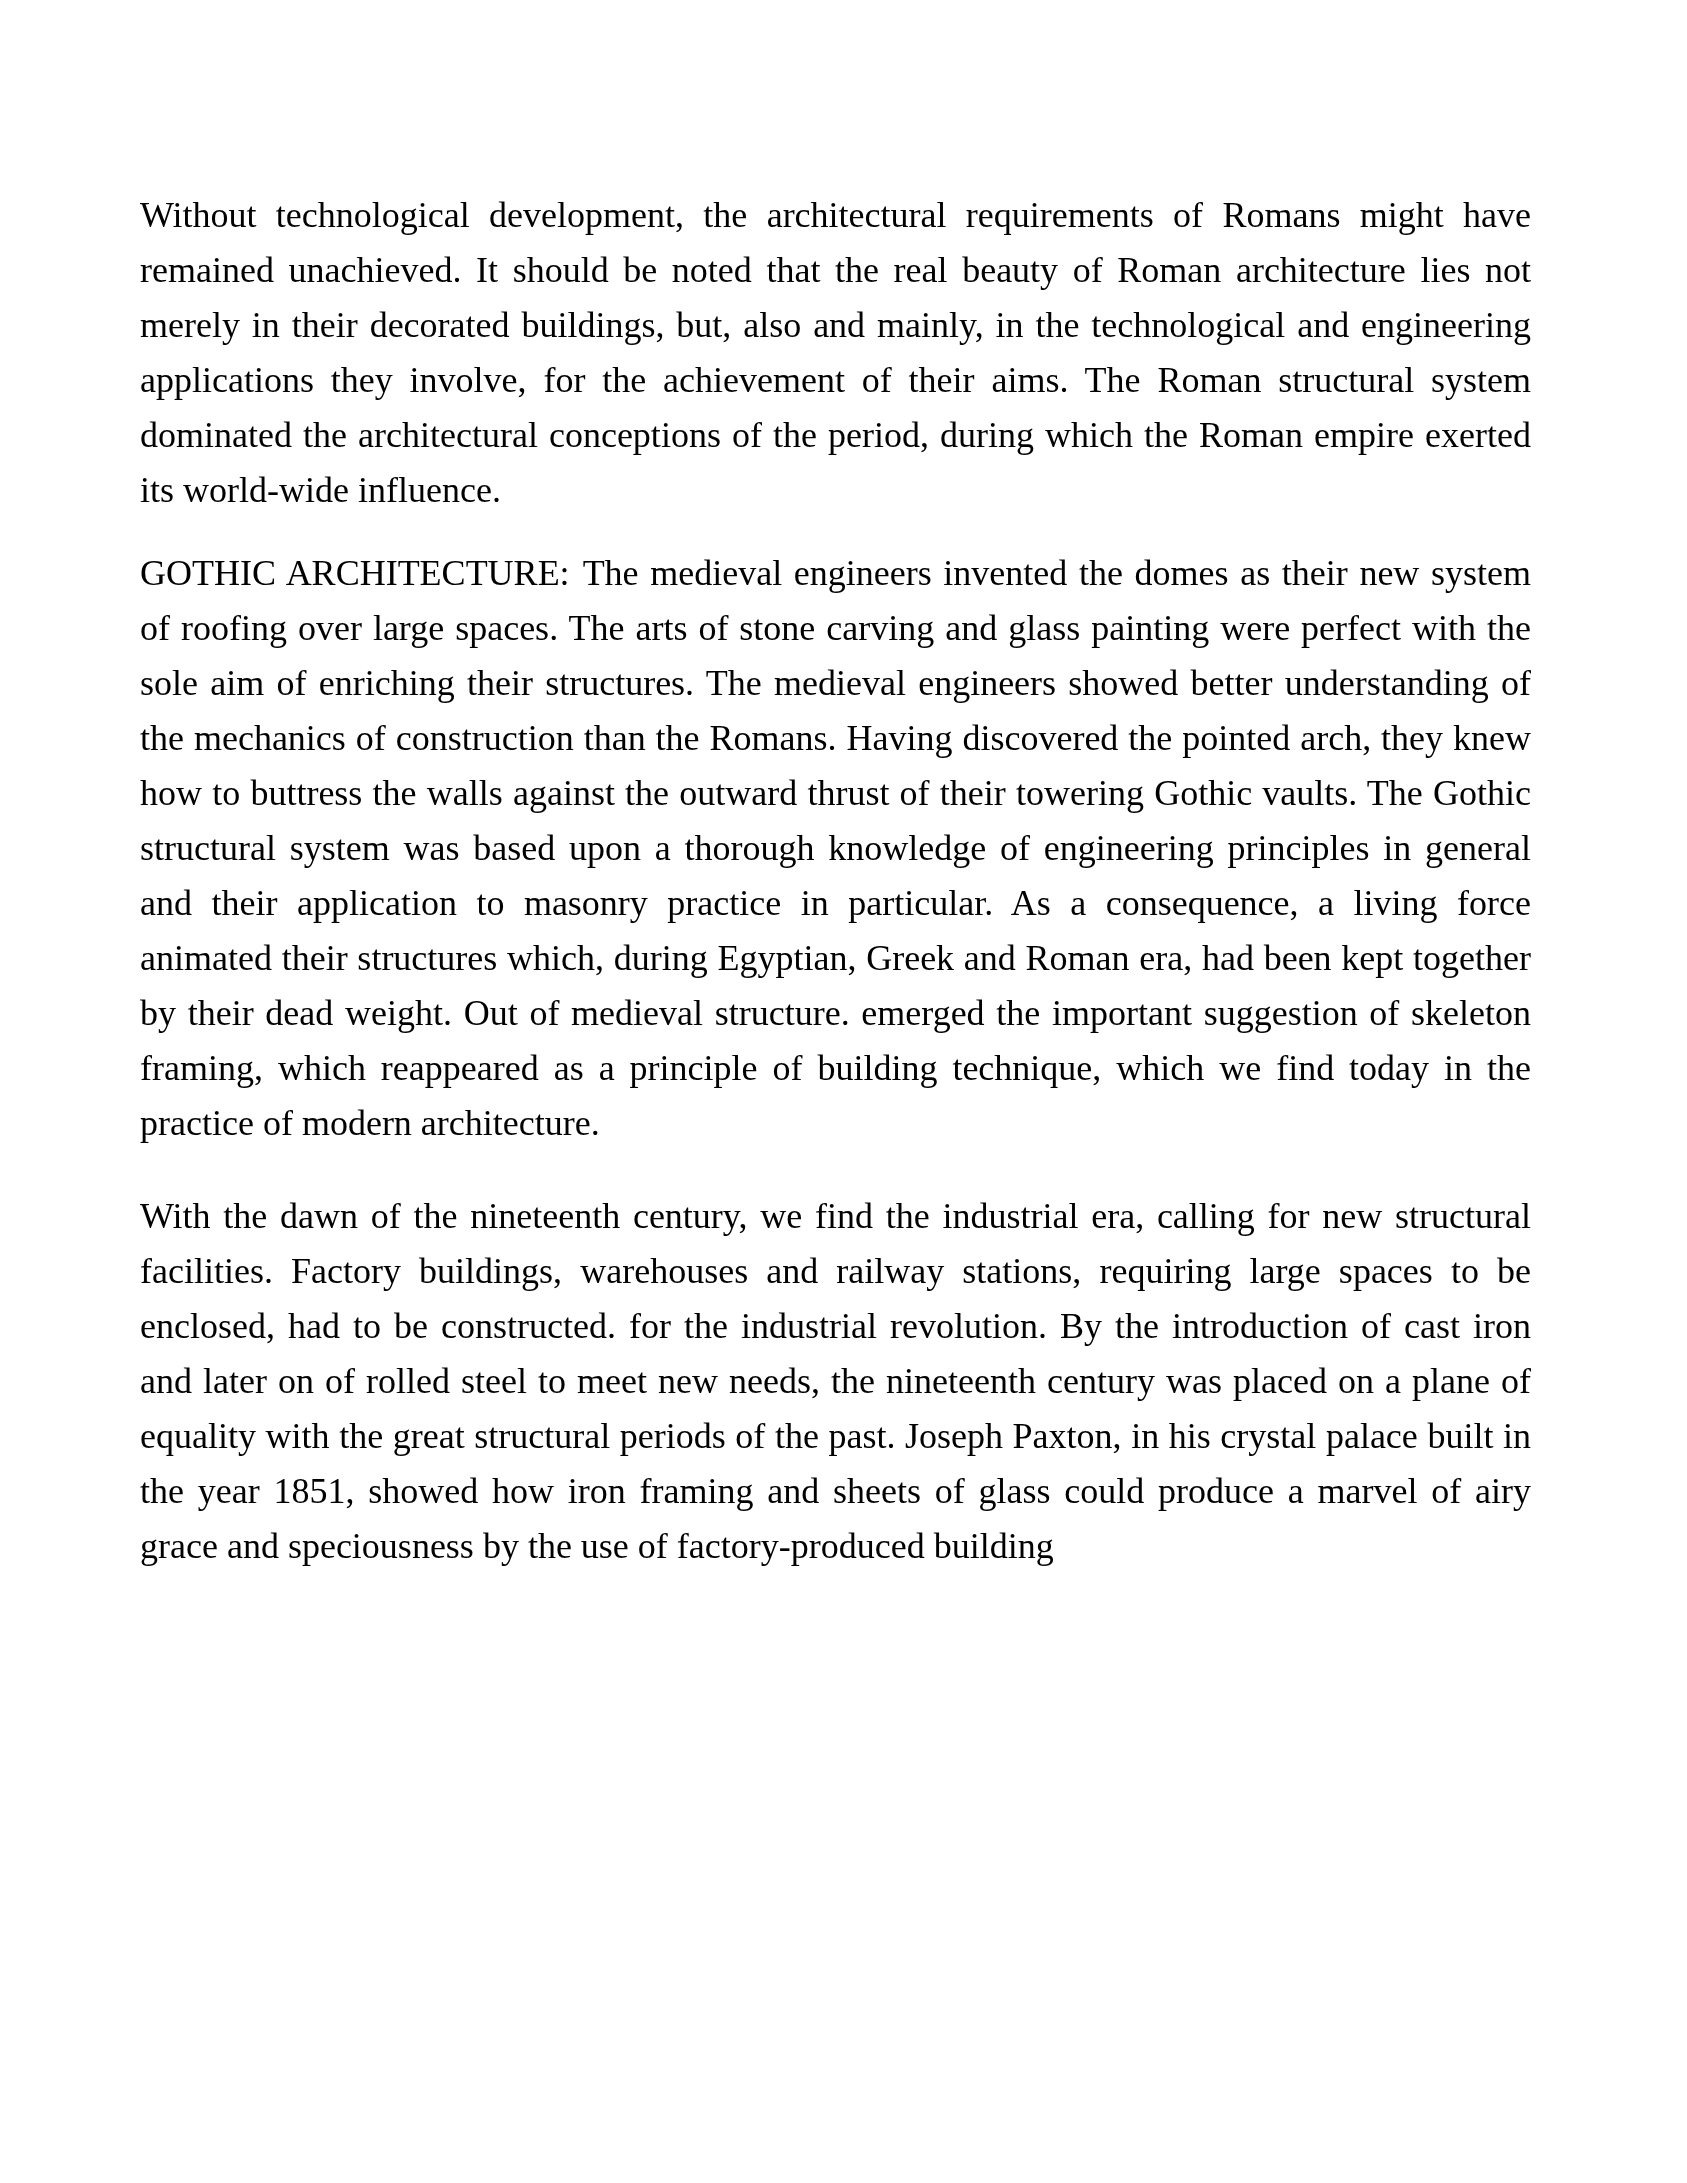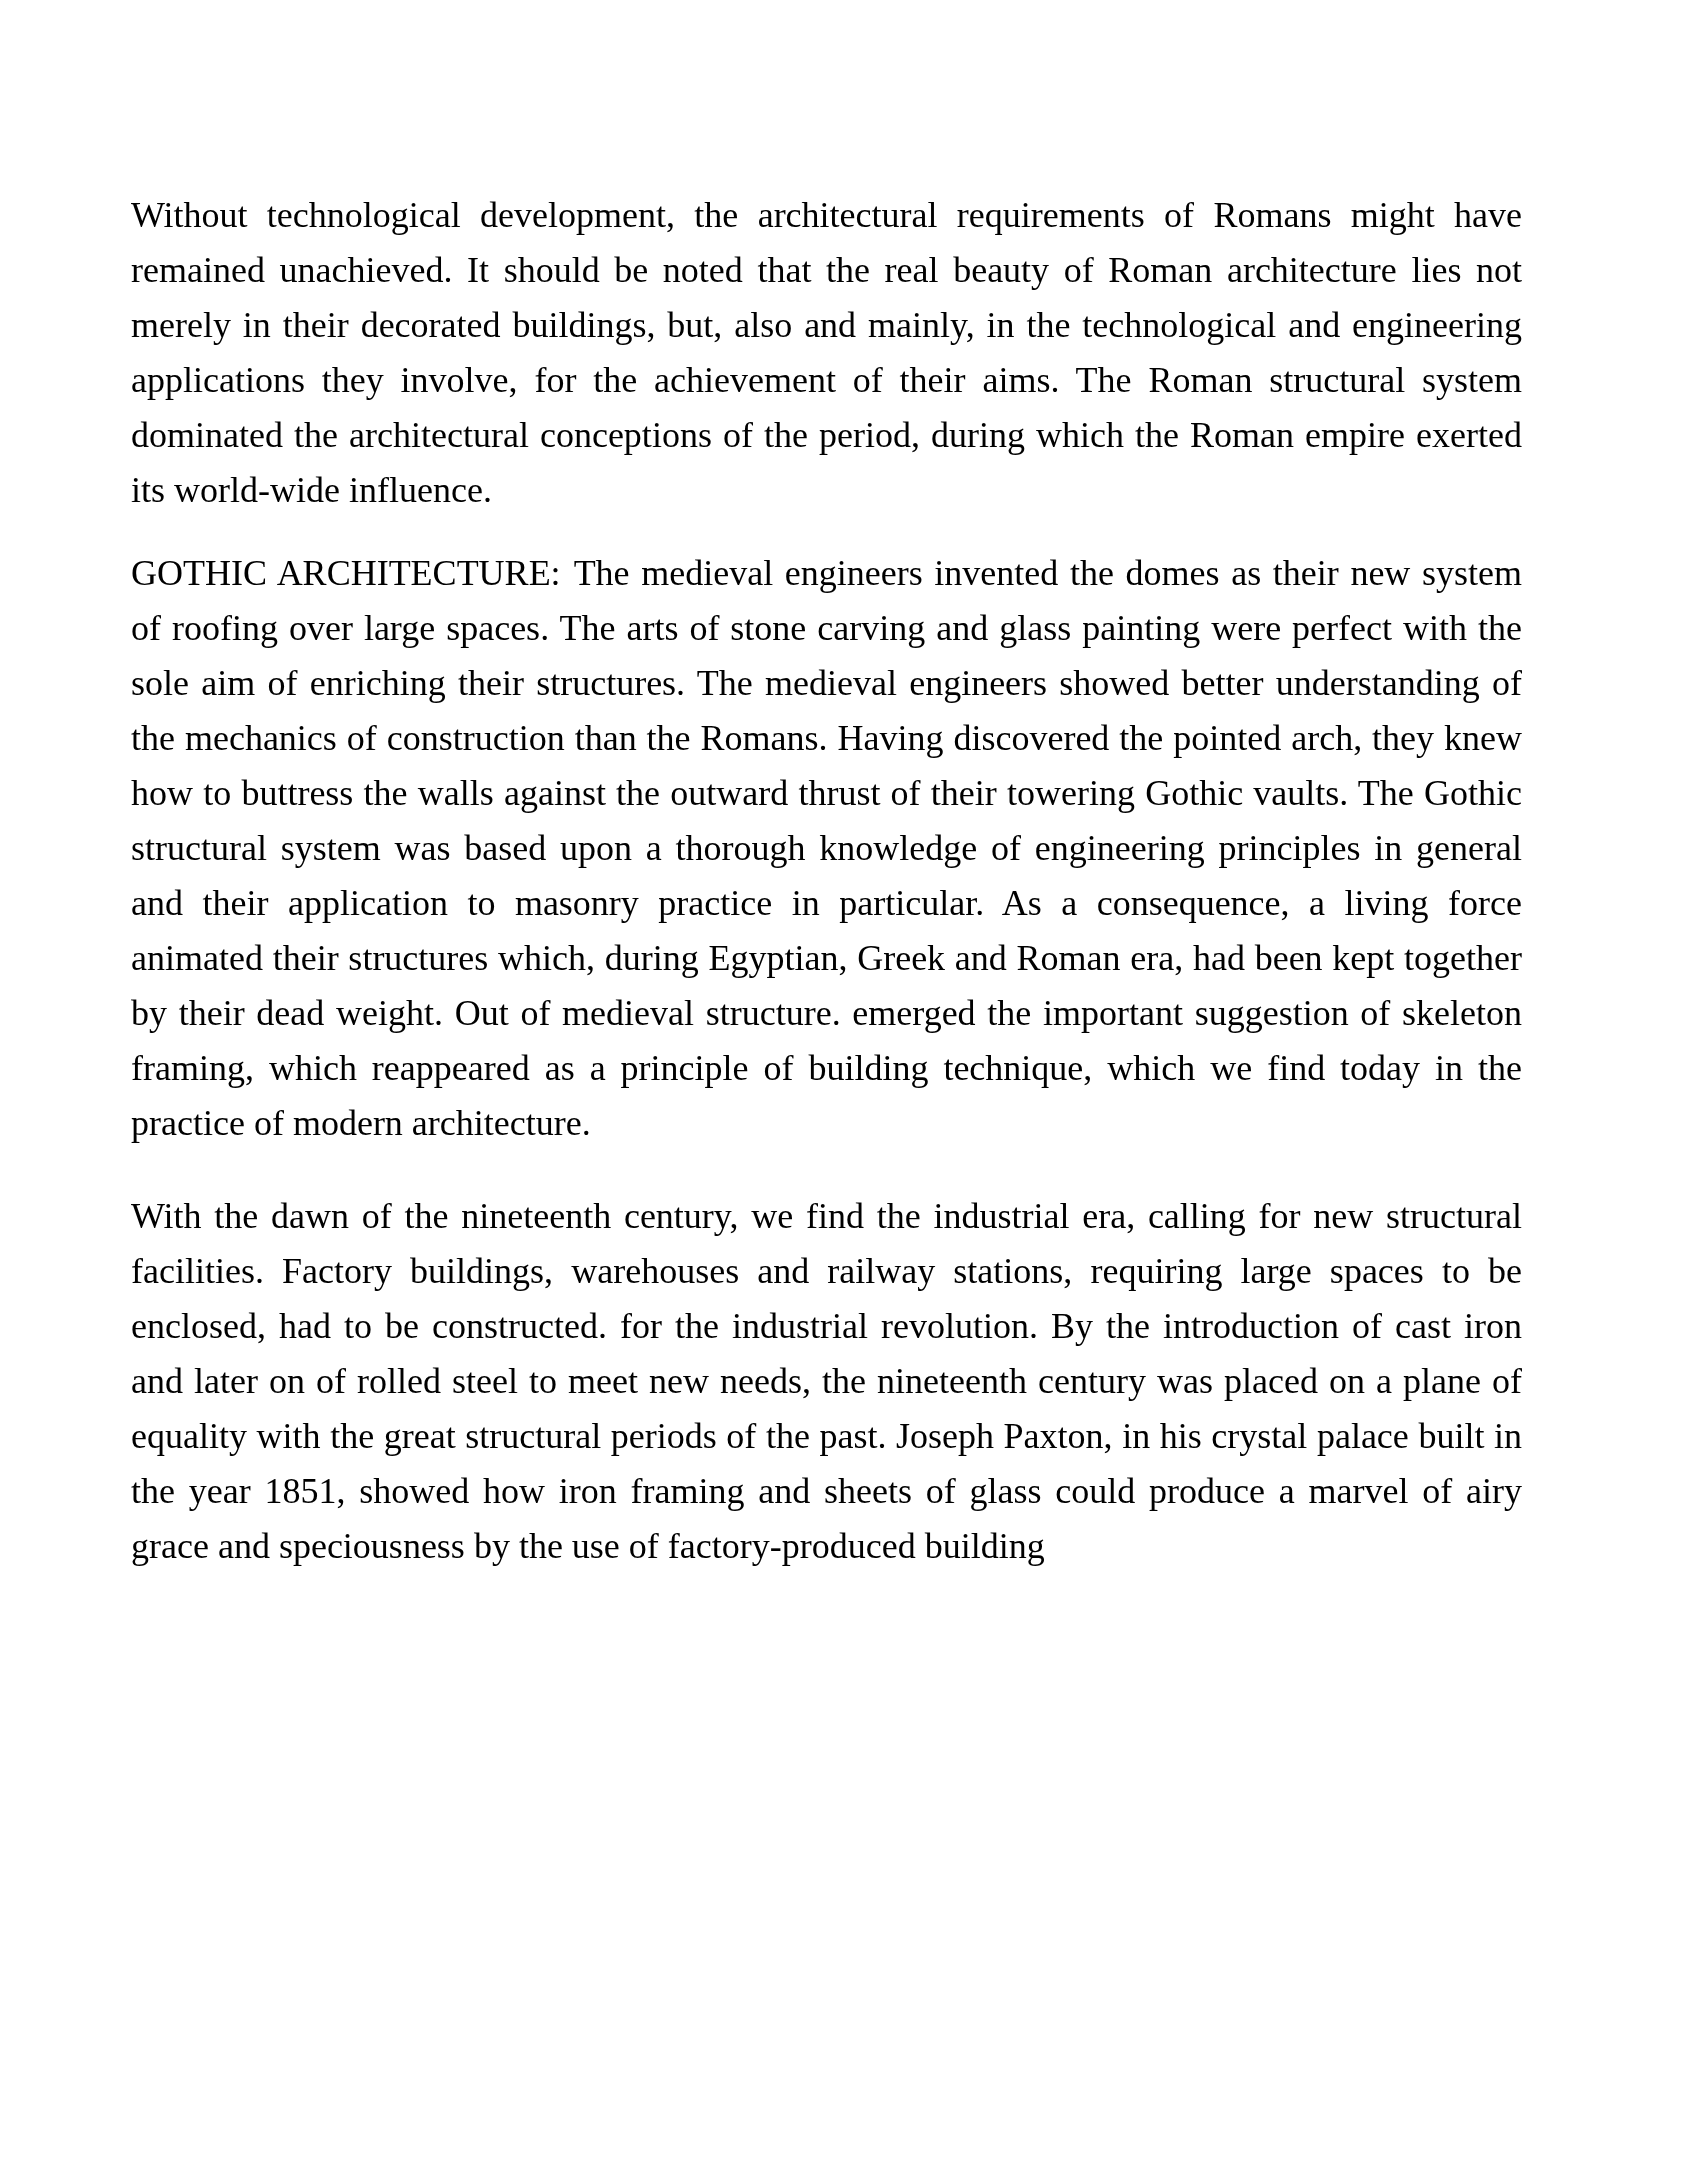--- a/index.html
+++ b/index.html
@@ -14,21 +14,21 @@
     width: 1687px;
     height: 2183px;
     background: #ffffff;
     margin: 0 auto;
     overflow: hidden;
     box-sizing: border-box;
   }
 
   .text-column {
     position: absolute;
-    left: 131px;
+    left: 140px;
     top: 188px;
     width: 1391px;
   }
 
   .para {
     font-family: "Liberation Serif", "DejaVu Serif", serif;
     font-size: 36px;
     line-height: 55px;
     color: #000000;
     text-align: justify;

